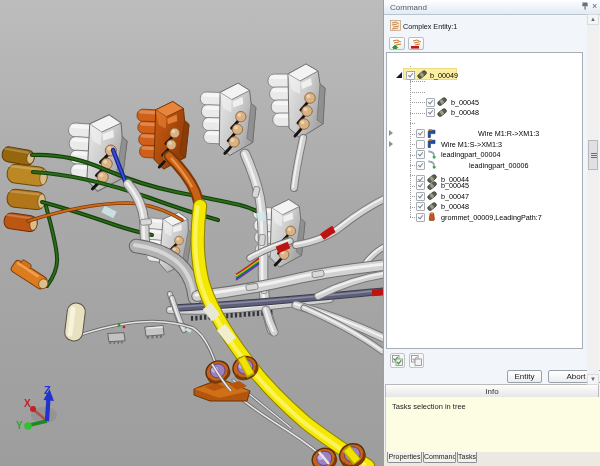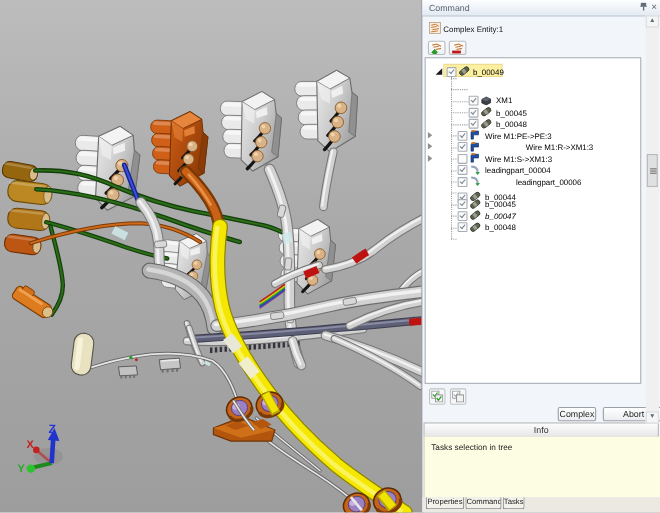--- a/index.html
+++ b/index.html
@@ -421,45 +421,35 @@
 </svg>Complex Entity:1</div>
     <div id="toolbtns"><span class="tbtn"><svg width="12" height="10" viewBox="0 0 12 10" style="position:absolute;left:1px;top:0.5px;">
 <path d="M2 2 L6 1 L10 3 M3 4 L8 3 M5 6 L10 5" stroke="#c87830" stroke-width="1" fill="none"></path>
 <path d="M1.5 8.5 l2.6 -2.6 l2.6 2.6 l-2.6 2.6 Z" fill="#22a022" stroke="#0d6a0d" stroke-width="0.5"></path>
 </svg></span><span class="tbtn"><svg width="12" height="10" viewBox="0 0 12 10" style="position:absolute;left:1px;top:0.5px;">
 <path d="M3 2 L7 1 L11 3 M4 4 L9 3 M5 6 L10 5" stroke="#c87830" stroke-width="1" fill="none"></path>
 <rect x="1" y="7" width="8" height="2.6" fill="#c01818"></rect>
 </svg></span></div>
     <div id="treebox">
         <div class="dotline" style="left:22.5px;top:12.5px;height:151.8px;"></div>
-<div class="trow" style="left:0;top:7px;width:195px;">
+<div class="trow" style="left:0;top:17px;width:195px;">
           <span class="hl" style="position:absolute;left:17px;top:-1px;width:52px;height:10px;"></span>
           <span class="exp-open" style="left:9px;top:2px;"></span>
           <span class="cb on" style="left:19px;top:0.5px;"></span>
           <span class="ticon" style="left:30px;top:0;"><svg width="10" height="9" viewBox="0 0 10 9">
               <g transform="rotate(-38 5 4.5)">
                 <rect x="0.2" y="2.4" width="9.6" height="4.4" rx="2.2" fill="#5d6152" stroke="#2c2f26" stroke-width="0.7"></rect>
                 <rect x="3.2" y="2.6" width="3" height="4" fill="#9aa08c"></rect>
               </g>
             </svg></span>
           <span class="lbl" style="left:43px;">b_00049</span>
         </div>
 <div class="dothr" style="left:22.5px;top:18.0px;width:5.5px;"></div>
 <div class="dothr" style="left:22.5px;top:28.4px;width:15.5px;"></div>
 <div class="dothr" style="left:22.5px;top:38.8px;width:15.5px;"></div>
-<div class="trow" style="left:0;top:33.85px;width:195px;">
-          <span class="cb on" style="left:39px;top:0.5px;"></span>
-          <span class="ticon" style="left:50px;top:0;"><svg width="10" height="9" viewBox="0 0 10 9">
-              <g>
-                <polygon points="1,3.4 5,1.2 9,3.0 9,6.4 5,8.4 1,6.6" fill="#3c4046" stroke="#17191c" stroke-width="0.6"></polygon>
-                <polygon points="1,3.4 5,1.2 9,3.0 5,5.0" fill="#5d646c"></polygon>
-              </g>
-            </svg></span>
-          <span class="lbl" style="left:64px;">XM1</span>
-        </div>
 <div class="dothr" style="left:22.5px;top:49.3px;width:15.5px;"></div>
 <div class="trow" style="left:0;top:44.30px;width:195px;">
           <span class="cb on" style="left:39px;top:0.5px;"></span>
           <span class="ticon" style="left:50px;top:0;"><svg width="10" height="9" viewBox="0 0 10 9">
               <g transform="rotate(-38 5 4.5)">
                 <rect x="0.2" y="2.4" width="9.6" height="4.4" rx="2.2" fill="#5d6152" stroke="#2c2f26" stroke-width="0.7"></rect>
                 <rect x="3.2" y="2.6" width="3" height="4" fill="#9aa08c"></rect>
               </g>
             </svg></span>
           <span class="lbl" style="left:64px;">b_00045</span>
@@ -469,29 +459,20 @@
           <span class="cb on" style="left:39px;top:0.5px;"></span>
           <span class="ticon" style="left:50px;top:0;"><svg width="10" height="9" viewBox="0 0 10 9">
               <g transform="rotate(-38 5 4.5)">
                 <rect x="0.2" y="2.4" width="9.6" height="4.4" rx="2.2" fill="#5d6152" stroke="#2c2f26" stroke-width="0.7"></rect>
                 <rect x="3.2" y="2.6" width="3" height="4" fill="#9aa08c"></rect>
               </g>
             </svg></span>
           <span class="lbl" style="left:64px;">b_00048</span>
         </div>
 <div class="dothr" style="left:22.5px;top:70.2px;width:5.5px;"></div>
-<div class="trow" style="left:0;top:65.20px;width:195px;">
-          <span class="exp-cl" style="left:2px;top:1.8px;"></span>
-          <span class="cb on" style="left:29px;top:0.5px;"></span>
-          <span class="ticon" style="left:40px;top:0;"><svg width="10" height="9" viewBox="0 0 10 9">
-              <path d="M1.2 8.5 L1.2 2.5 L2 1.2 L8 1.2 L8 4.6 L3.4 4.6 L3.4 8.5 Z" fill="#1f4f9e" stroke="#0d2c63" stroke-width="0.6"></path>
-              <rect x="1.6" y="0.2" width="3.4" height="1.6" fill="#d2771e"></rect>
-            </svg></span>
-          <span class="lbl" style="left:54px;">Wire M1:PE-&gt;PE:3</span>
-        </div>
 <div class="dothr" style="left:22.5px;top:80.6px;width:5.5px;"></div>
 <div class="trow" style="left:0;top:75.65px;width:195px;">
           <span class="exp-cl" style="left:2px;top:1.8px;"></span>
           <span class="cb on" style="left:29px;top:0.5px;"></span>
           <span class="ticon" style="left:40px;top:0;"><svg width="10" height="9" viewBox="0 0 10 9">
               <path d="M1.2 8.5 L1.2 2.5 L2 1.2 L8 1.2 L8 4.6 L3.4 4.6 L3.4 8.5 Z" fill="#1f4f9e" stroke="#0d2c63" stroke-width="0.6"></path>
               <rect x="1.6" y="0.2" width="3.4" height="1.6" fill="#d2771e"></rect>
             </svg></span>
           <span class="lbl" style="left:54px;margin-left:37px;">Wire M1:R-&gt;XM1:3</span>
         </div>
@@ -541,21 +522,21 @@
           <span class="cb on" style="left:29px;top:0.5px;"></span>
           <span class="ticon" style="left:40px;top:0;"><svg width="10" height="9" viewBox="0 0 10 9">
               <g transform="rotate(-38 5 4.5)">
                 <rect x="0.2" y="2.4" width="9.6" height="4.4" rx="2.2" fill="#5d6152" stroke="#2c2f26" stroke-width="0.7"></rect>
                 <rect x="3.2" y="2.6" width="3" height="4" fill="#9aa08c"></rect>
               </g>
             </svg></span>
           <span class="lbl" style="left:54px;">b_00045</span>
         </div>
 <div class="dothr" style="left:22.5px;top:143.3px;width:5.5px;"></div>
-<div class="trow" style="left:0;top:138.35px;width:195px;font-style:italic;">
+<div class="trow" style="left:0;top:138.35px;width:195px;">
           <span class="cb on" style="left:29px;top:0.5px;"></span>
           <span class="ticon" style="left:40px;top:0;"><svg width="10" height="9" viewBox="0 0 10 9">
               <g transform="rotate(-38 5 4.5)">
                 <rect x="0.2" y="2.4" width="9.6" height="4.4" rx="2.2" fill="#5d6152" stroke="#2c2f26" stroke-width="0.7"></rect>
                 <rect x="3.2" y="2.6" width="3" height="4" fill="#9aa08c"></rect>
               </g>
             </svg></span>
           <span class="lbl" style="left:54px;">b_00047</span>
         </div>
 <div class="dothr" style="left:22.5px;top:153.8px;width:5.5px;"></div>
@@ -563,32 +544,40 @@
           <span class="cb on" style="left:29px;top:0.5px;"></span>
           <span class="ticon" style="left:40px;top:0;"><svg width="10" height="9" viewBox="0 0 10 9">
               <g transform="rotate(-38 5 4.5)">
                 <rect x="0.2" y="2.4" width="9.6" height="4.4" rx="2.2" fill="#5d6152" stroke="#2c2f26" stroke-width="0.7"></rect>
                 <rect x="3.2" y="2.6" width="3" height="4" fill="#9aa08c"></rect>
               </g>
             </svg></span>
           <span class="lbl" style="left:54px;">b_00048</span>
         </div>
 <div class="dothr" style="left:22.5px;top:164.2px;width:5.5px;"></div>
+<div class="trow" style="left:0;top:159.25px;width:195px;">
+          <span class="cb on" style="left:29px;top:0.5px;"></span>
+          <span class="ticon" style="left:40px;top:0;"><svg width="10" height="9" viewBox="0 0 10 9">
+              <path d="M3.2 1 L6.6 1 L7.4 7.2 L6.8 8.4 L2.6 8.4 L2.2 7.2 Z" fill="#c4571b" stroke="#6e2c07" stroke-width="0.6"></path>
+              <ellipse cx="4.9" cy="1.3" rx="1.8" ry="0.8" fill="#e8914d"></ellipse>
+            </svg></span>
+          <span class="lbl" style="left:54px;">grommet_00009,LeadingPath:7</span>
+        </div>
 </div>
     <div id="minibtns"><span class="mbtn"><svg width="11" height="11" viewBox="0 0 11 11" style="position:absolute;left:1px;top:1px;">
 <rect x="0.5" y="0.5" width="6.5" height="6.5" fill="#fff" stroke="#8a8a8a" stroke-width="0.8"></rect>
 <path d="M1.5 3.5 l1.6 1.8 l2.6 -3.4" stroke="#28a428" stroke-width="1.2" fill="none"></path>
 <rect x="4" y="4" width="6.5" height="6.5" fill="#f2f2f2" stroke="#8a8a8a" stroke-width="0.8"></rect>
 <path d="M5 7 l1.6 1.8 l2.6 -3.4" stroke="#28a428" stroke-width="1.2" fill="none"></path>
 </svg></span><span class="mbtn"><svg width="11" height="11" viewBox="0 0 11 11" style="position:absolute;left:1px;top:1px;">
 <rect x="0.5" y="0.5" width="6.5" height="6.5" fill="#fff" stroke="#8a8a8a" stroke-width="0.8"></rect>
 <path d="M1.5 3.5 l1.6 1.8 l2.6 -3.4" stroke="#b0b0b0" stroke-width="1.2" fill="none"></path>
 <rect x="4" y="4" width="6.5" height="6.5" fill="#f2f2f2" stroke="#8a8a8a" stroke-width="0.8"></rect>
 </svg></span></div>
-    <div class="pbtn" style="left:123px;width:35px;">Complex</div>
+    <div class="pbtn" style="left:123px;width:35px;">Entity</div>
     <div class="pbtn" style="left:164px;width:56px;">Abort</div>
     <div id="infobar">Info</div>
     <div id="infoarea">
         <span class="t">Tasks selection in tree</span>
       </div>
     <div id="tabbar">
       <div class="tab" style="left:3px;width:35px;">Properties</div>
       <div class="tab" style="left:39px;width:33px;">Command</div>
       <div class="tab" style="left:73px;width:20px;">Tasks</div>
     </div>

